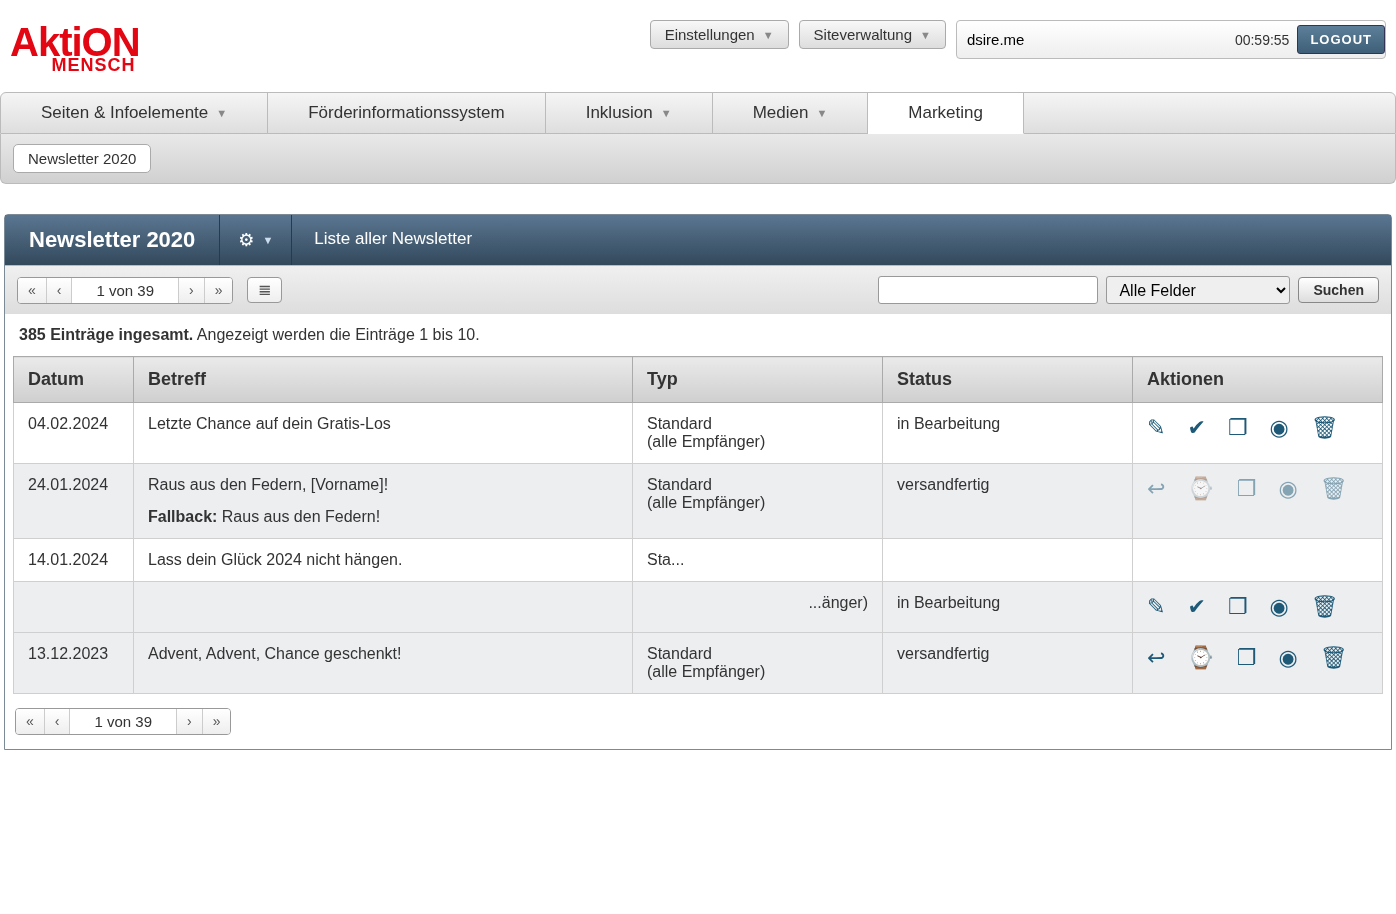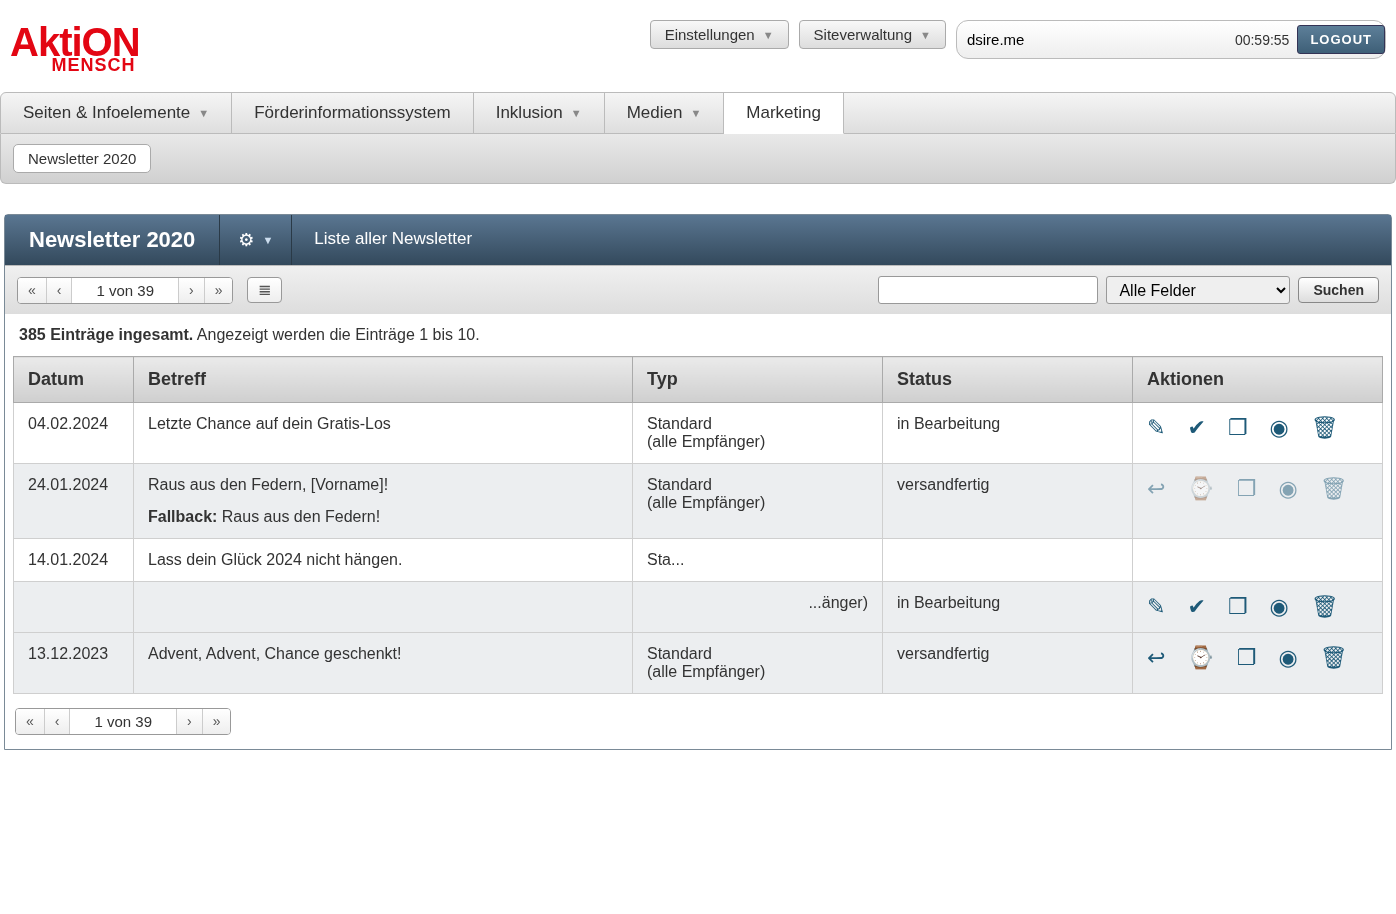--- a/index.html
+++ b/index.html
@@ -5,28 +5,28 @@
 * { box-sizing: border-box; margin: 0; padding: 0; }
 body { font-family: "Lucida Grande", Arial, sans-serif; font-size: 14px; color: #333; background: #fff; width: 1396px; }
 
 
 .topbar-wrap { display: flex; align-items: flex-start; padding: 20px 10px 0 4px; }
 .logo { font-weight: 900; color: #e30613; font-size: 40px; line-height: 0.8; padding: 6px 0 0 6px; letter-spacing: -1px; }
 .logo .sub { font-size: 18px; display: block; text-align: right; letter-spacing: 1px; padding-right: 4px; }
 .topbar-right { margin-left: auto; display: flex; gap: 10px; align-items: flex-start; }
 .top-btn { display: inline-flex; align-items: center; padding: 5px 14px; background: linear-gradient(#f8f8f8,#ddd); border: 1px solid #aaa; border-radius: 4px; font-size: 15px; cursor: pointer; }
 .dd-tri { margin-left: 8px; color: #888; font-size: 11px; }
-.userbox { display: flex; align-items: center; border: 1px solid #bbb; border-radius: 12px; background: linear-gradient(#fff,#eee); padding: 4px 0 4px 10px; }
+.userbox { display: flex; align-items: center; border: 1px solid #bbb; border-radius: 4px; background: linear-gradient(#fff,#eee); padding: 4px 0 4px 10px; }
 .userbox input { border: none; background: transparent; width: 260px; font-size: 15px; outline: none; }
 .userbox .timer { font-size: 14px; color: #333; padding: 0 8px; }
 .logout { background: linear-gradient(#5d7f99,#3e5f77); color: #fff; font-weight: bold; padding: 6px 12px; border-radius: 3px; border: 1px solid #335; cursor: pointer; letter-spacing: 1px; font-size: 13px; }
 
 
 .mainnav { margin-top: 20px; border: 1px solid #bbb; border-radius: 6px 6px 0 0; background: linear-gradient(#f5f5f5,#dedede); display: flex; }
-.mainnav .tab { padding: 10px 22px; border-right: 1px solid #bbb; font-size: 17px; display: flex; align-items: center; cursor: pointer; }
+.mainnav .tab { padding: 10px 40px; border-right: 1px solid #bbb; font-size: 17px; display: flex; align-items: center; cursor: pointer; }
 .mainnav .tab.active { background: #fff; border-bottom: 1px solid #fff; margin-bottom: -1px; }
 .subnav { background: linear-gradient(#e9e9e9,#d0d0d0); border: 1px solid #bbb; border-top: none; border-radius: 0 0 6px 6px; padding: 10px 12px; }
 .subnav .subtab { background: #fff; border: 1px solid #aaa; border-radius: 5px; padding: 5px 14px; display: inline-block; font-size: 15px; }
 
 
 .panel { margin: 30px 4px 0 4px; border: 1px solid #7a8a97; border-radius: 4px 4px 0 0; }
 .panel-head { background: linear-gradient(#5a7691,#33495c); color: #fff; display: flex; align-items: stretch; }
 .panel-head .ph-title { font-size: 22px; font-weight: bold; padding: 12px 24px; border-right: 1px solid #2a3a47; }
 .panel-head .ph-gear { padding: 10px 18px; border-right: 1px solid #2a3a47; display: flex; align-items: center; font-size: 18px; cursor: pointer; }
 .panel-head .ph-crumb { padding: 14px 22px; font-size: 17px; }

